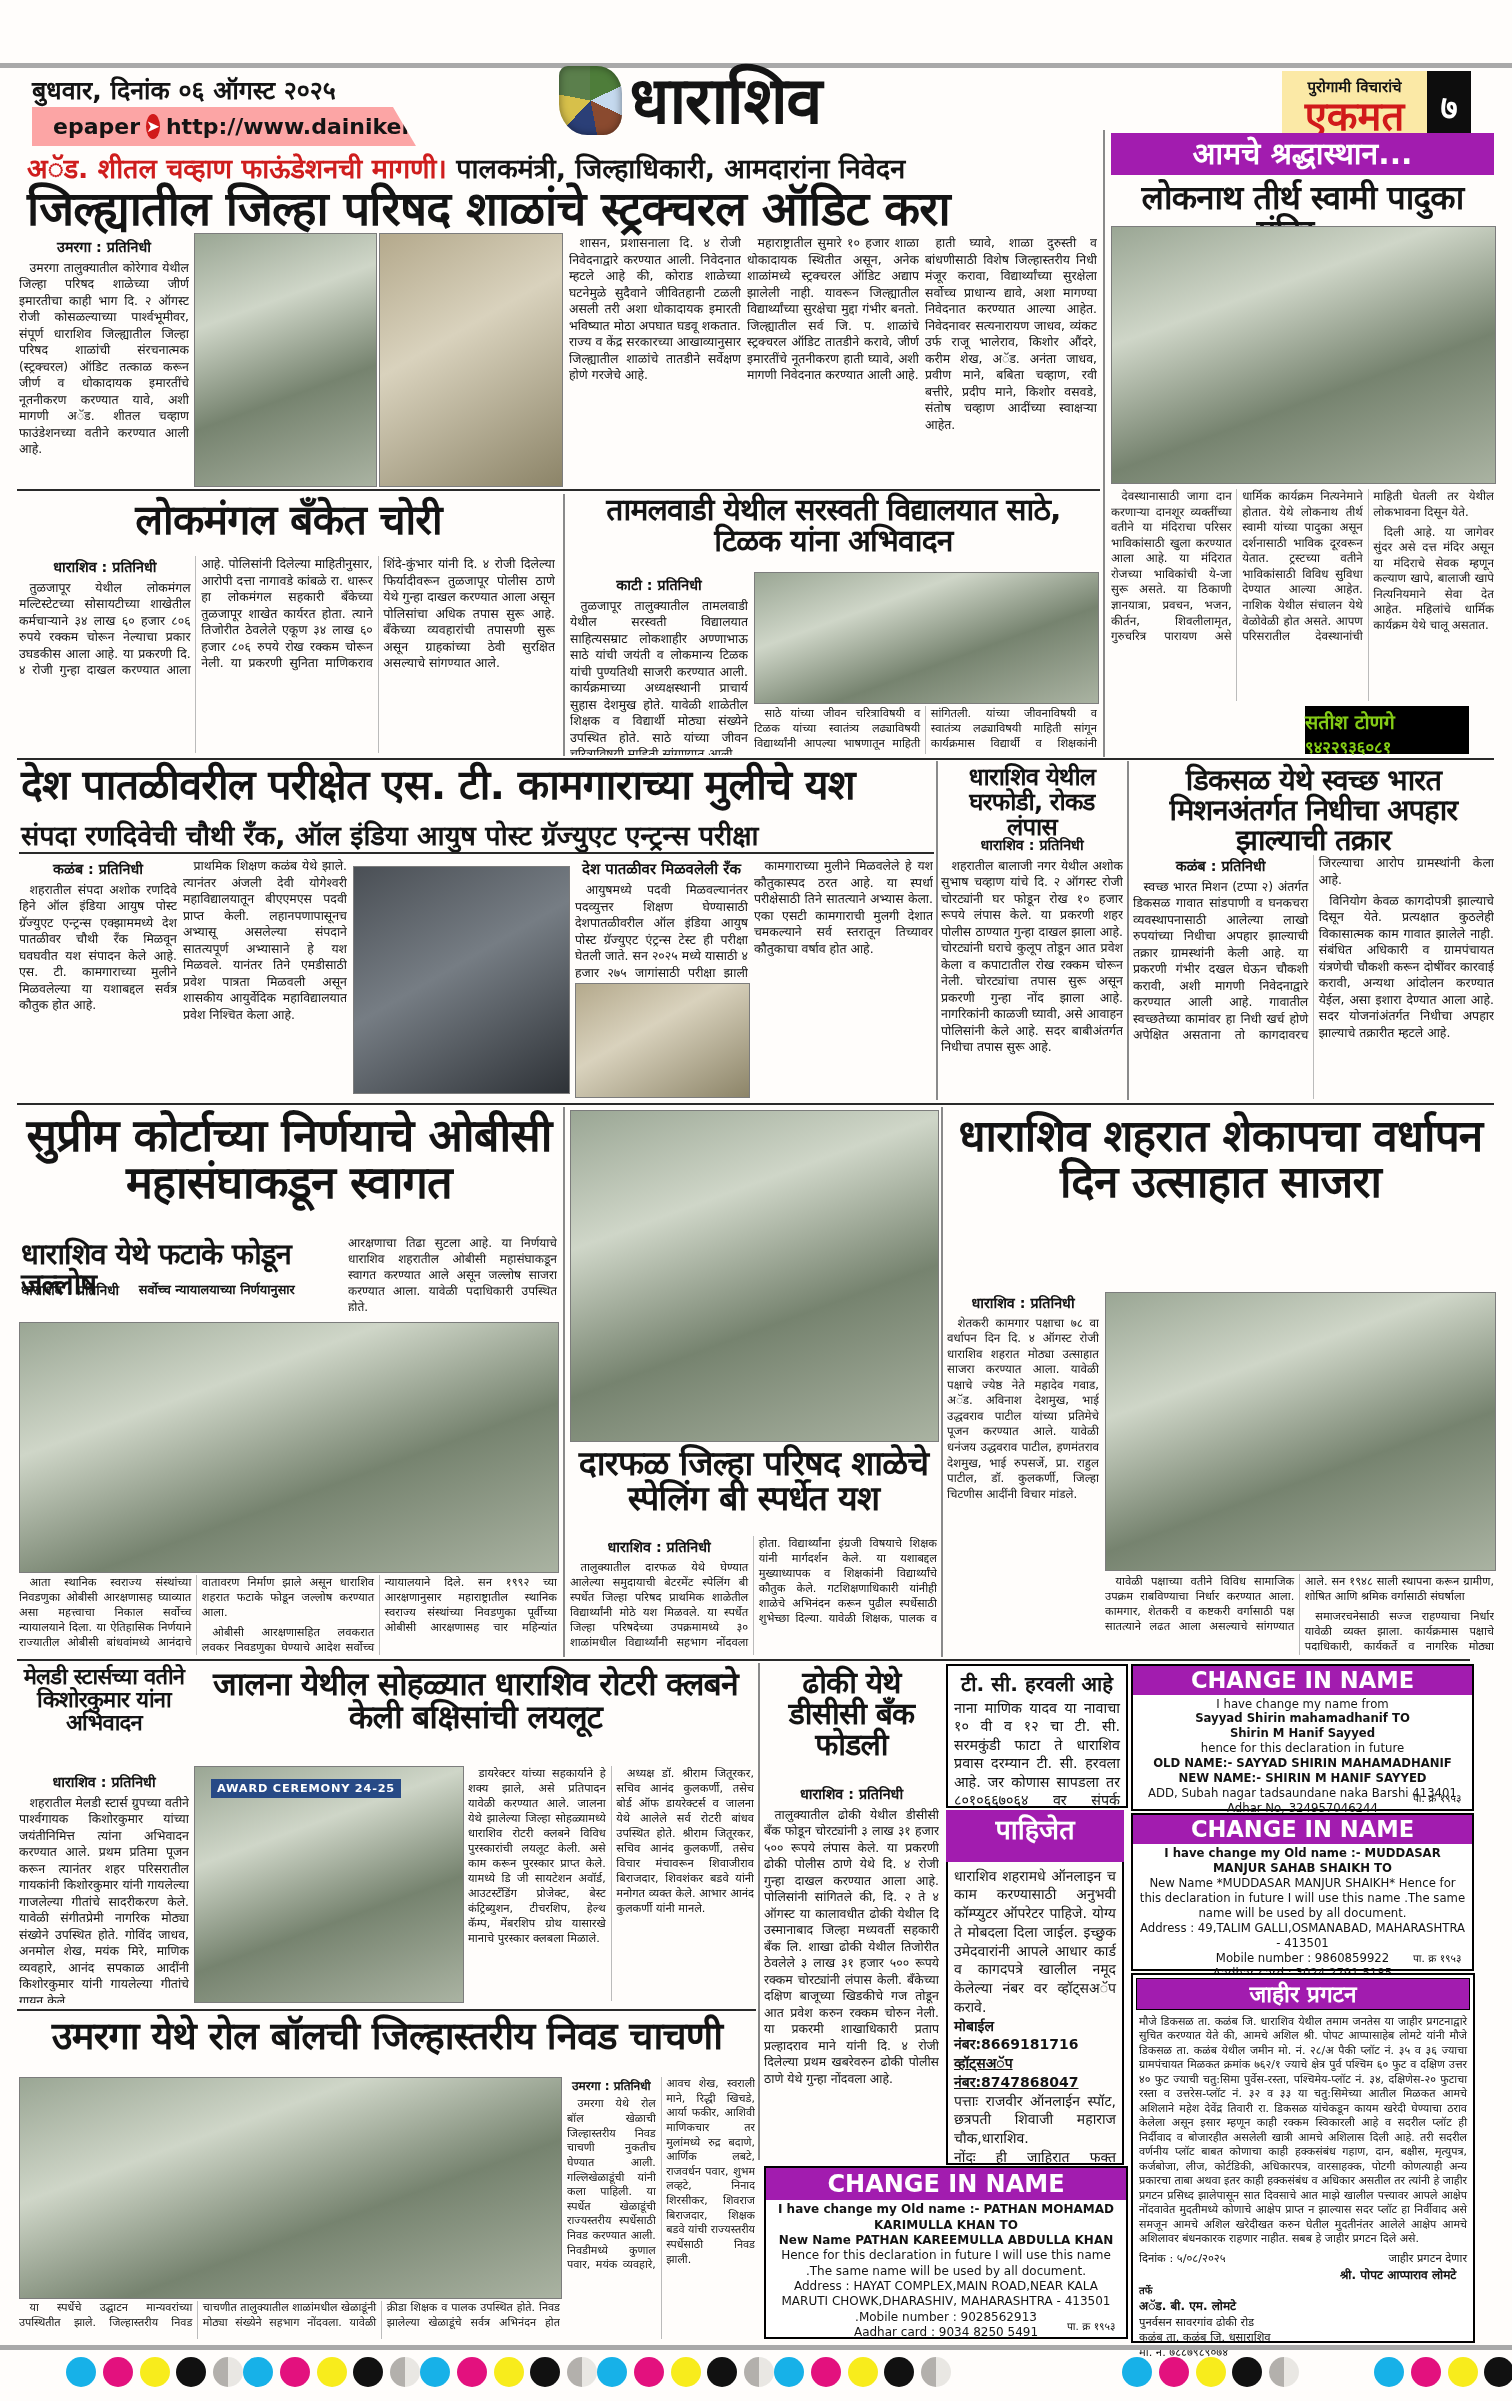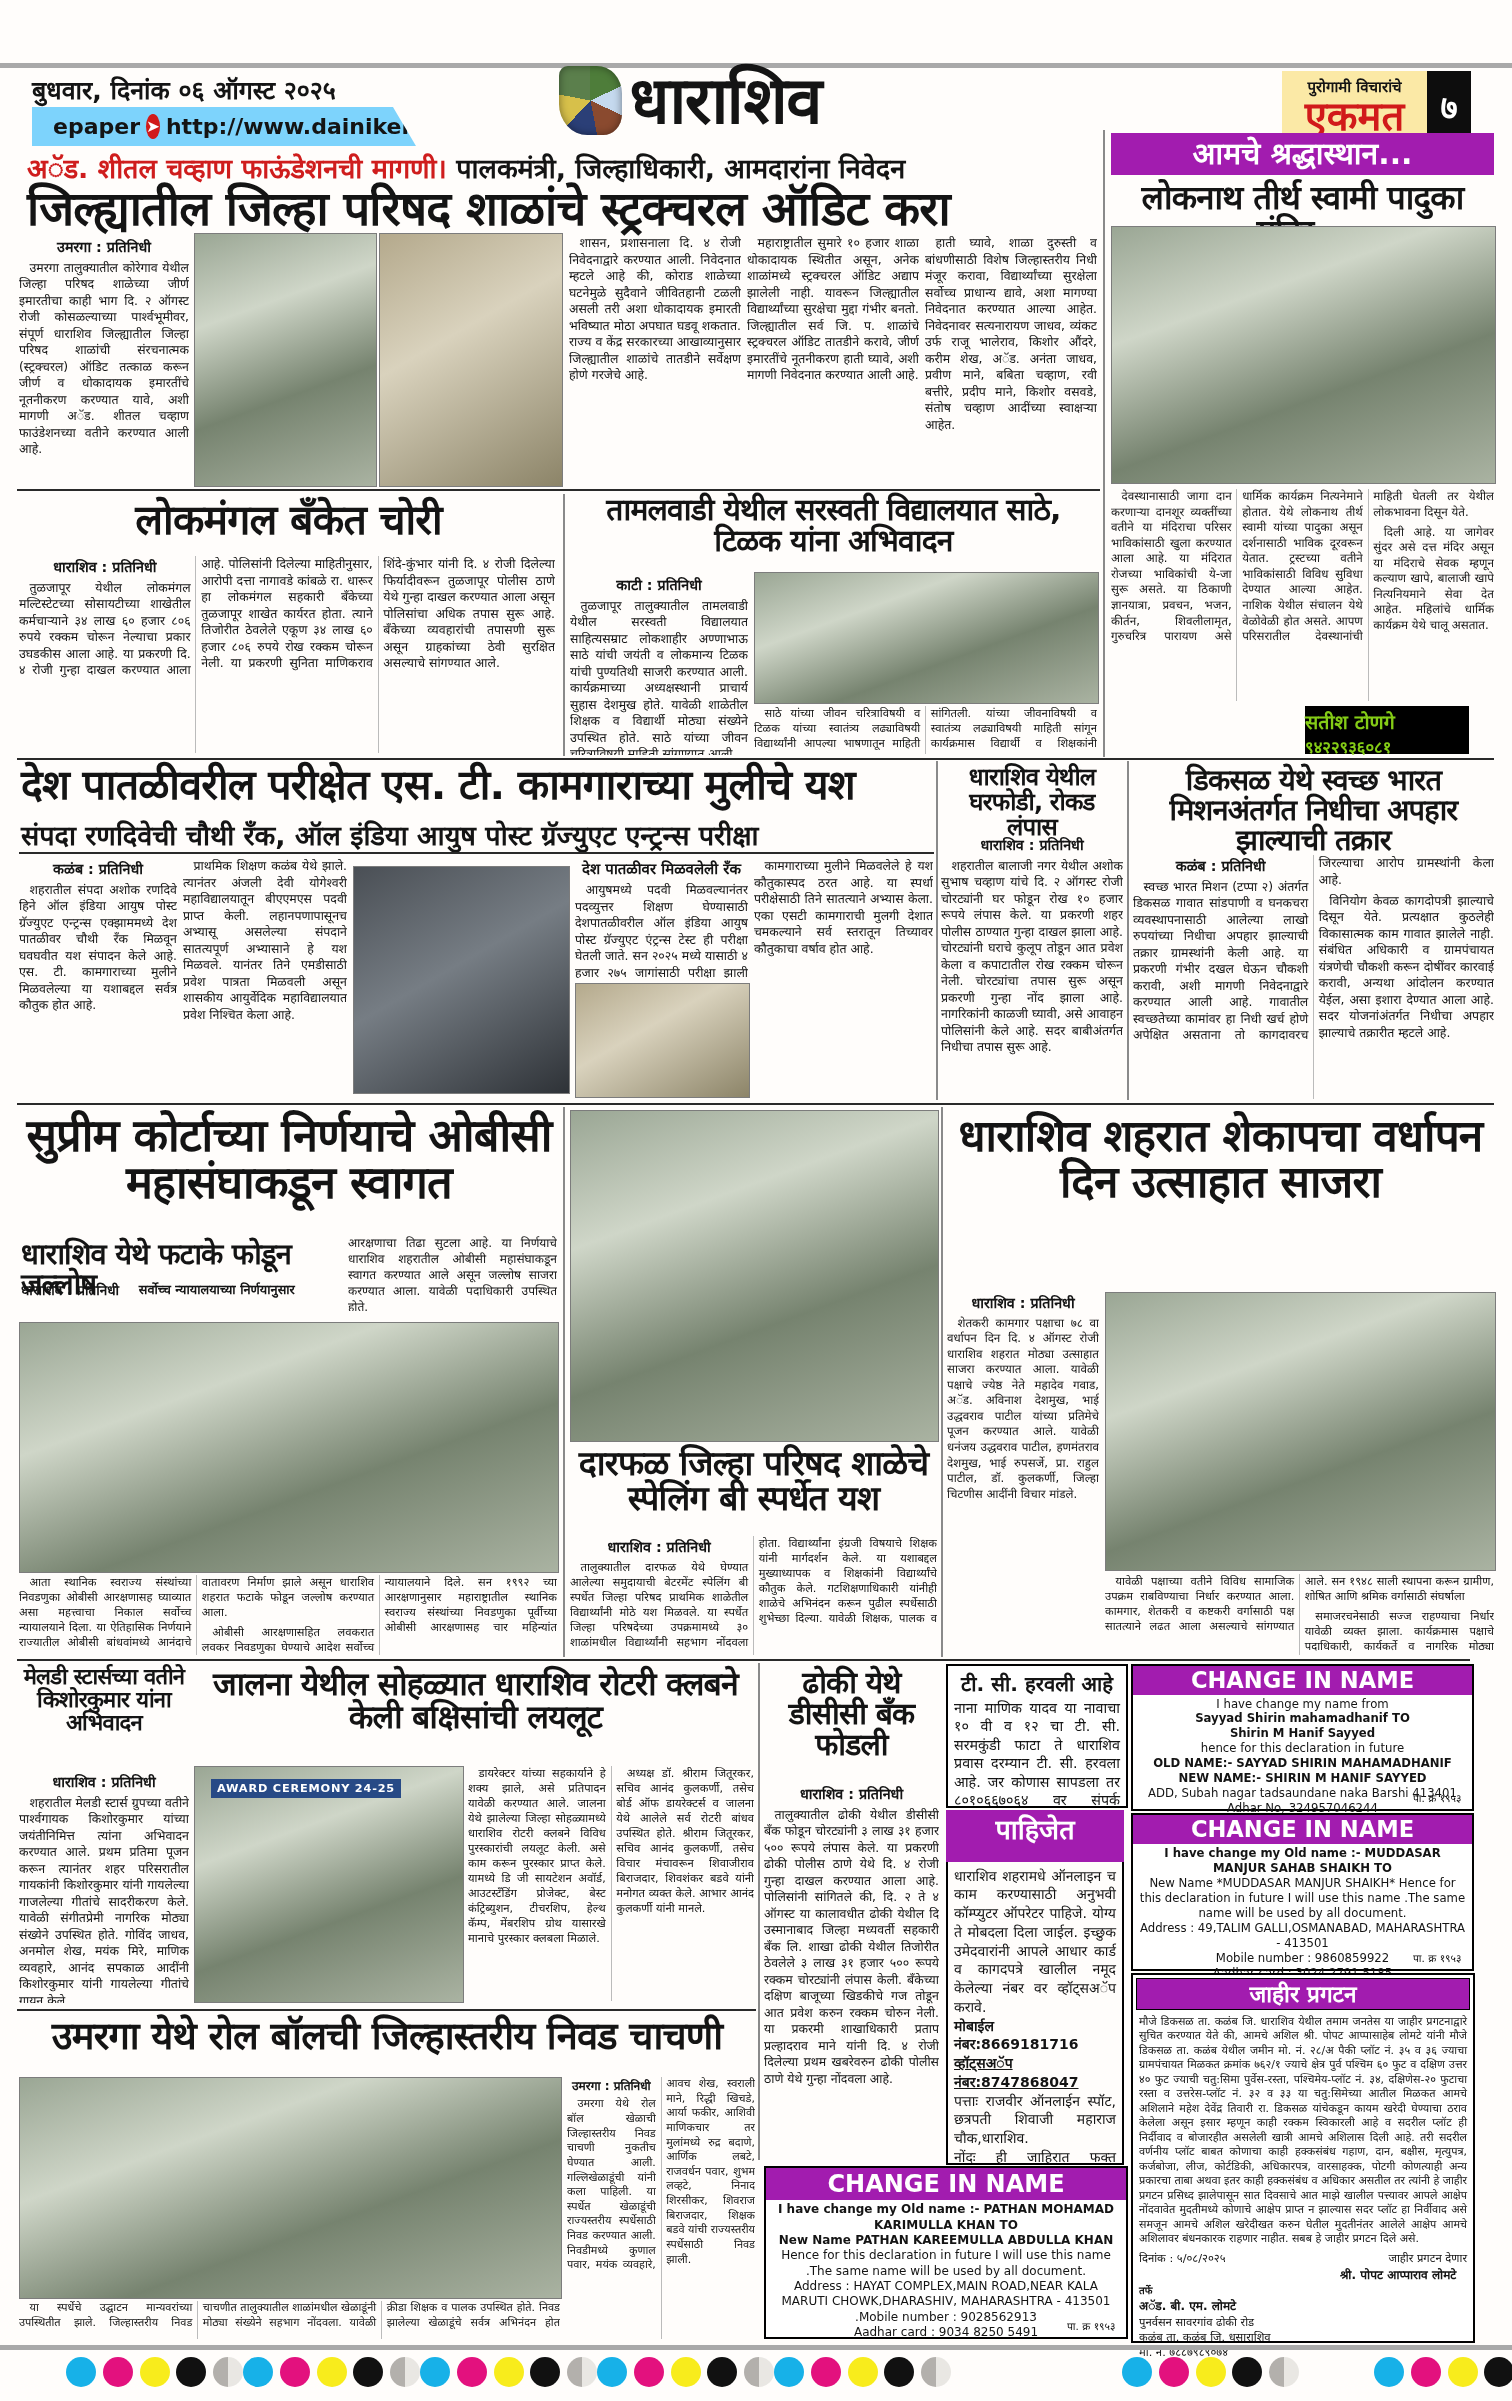--- a/index.html
+++ b/index.html
@@ -38,21 +38,21 @@
   .epi{display:inline-flex;align-items:center;justify-content:center;width:25.6px;height:25.6px;border-radius:50%;
      background:#d11a1a;color:#fff;font-weight:800;font-size:16.6px;margin:0 6px;}
 </style>
 </head>
 <body>
 
 <div class="page">
 
   <div class="grayrule abs" style="left:0;top:63px;width:1512px;height:4.5px;"></div>
   <div class="abs" style="left:32px;top:72px;font-size:25px;font-weight:800;">बुधवार, दिनांक ०६ ऑगस्ट २०२५</div>
-  <div class="abs" style="left:32px;top:107px;width:384px;height:39px;background:#7dd3fc;clip-path:polygon(0 0,94% 0,100% 100%,0 100%);display:flex;align-items:center;padding-left:21px;box-sizing:border-box;">
+  <div class="abs" style="left:32px;top:107px;width:384px;height:39px;background:#fca5a5;clip-path:polygon(0 0,94% 0,100% 100%,0 100%);display:flex;align-items:center;padding-left:21px;box-sizing:border-box;">
     <span style="font-size:22px;font-weight:600;">epaper</span>
     <span class="epi">➤</span>
     <span style="font-size:22px;font-weight:600;">http://www.dainikekmat.com</span>
   </div>
   <div class="abs" style="left:559px;top:66px;display:flex;align-items:center;gap:7.5px;">
     <div class="mapg"></div>
     <div style="font-size:65px;font-weight:800;letter-spacing:-1.5px;line-height:1;">धाराशिव</div>
   </div>
   <div class="abs" style="left:1282px;top:71px;width:145px;height:71px;background:#fbe9a6;text-align:center;">
     <div style="font-size:15px;font-weight:800;padding-top:4.5px;">पुरोगामी विचारांचे</div>

